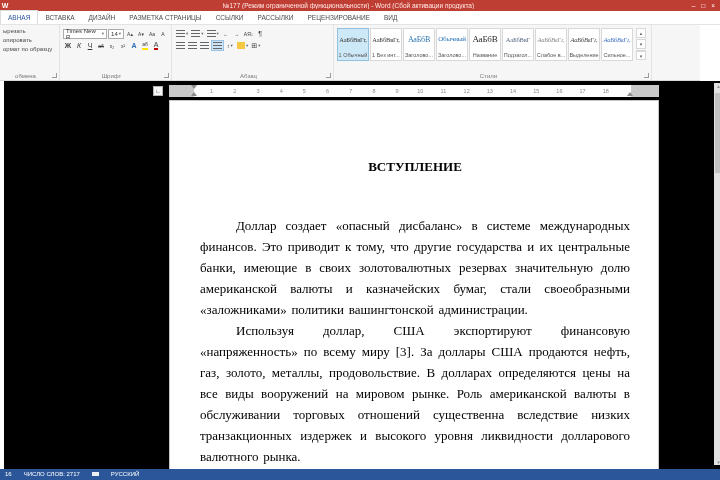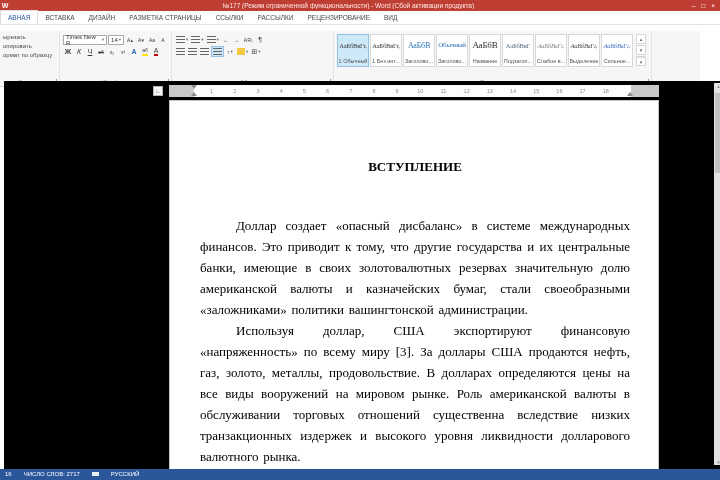--- a/index.html
+++ b/index.html
@@ -14,21 +14,21 @@
   .titlebar .winbtns { display:flex; gap:6px; padding:0 5px; }
   .titlebar .winbtns span { font-size:6.5px; color:#fff; line-height:11px; cursor:default; }
 
   
   .tabsrow { position:absolute; top:11px; left:0; width:720px; height:14px;
     background:#ffffff; display:flex; align-items:flex-end; border-bottom:1px solid #e3e3e3; }
   .tab { font-size:6.5px; color:#4a4a4a; padding:0 7px; line-height:13px; white-space:nowrap; }
   .tab.active { color:#2b579a; background:#fff; border:1px solid #dcdcdc; border-bottom:none; }
 
   
-  .ribbon { position:absolute; top:31px; left:0; width:700px; height:56px;
+  .ribbon { position:absolute; top:25px; left:0; width:700px; height:56px;
     background:#f6f6f6; display:flex; border-bottom:1px solid #d9d9d9; }
   .grp { position:relative; border-right:1px solid #e4e4e4; padding:2px 3px 11px 3px; }
   .grp-label { position:absolute; bottom:1px; left:0; right:8px; text-align:center;
     font-size:6px; color:#7a7a7a; white-space:nowrap; }
   .launcher { position:absolute; bottom:2px; right:2px; width:5px; height:5px;
     border-right:1px solid #9a9a9a; border-bottom:1px solid #9a9a9a; }
   .r { display:flex; align-items:center; gap:1px; margin:1px 0; }
   .btn { display:inline-flex; align-items:center; justify-content:center;
     height:11px; min-width:10px; padding:0 1px; font-size:7px; color:#3a3a3a; white-space:nowrap; }
   .btn.sel { background:#cce4f7; border:1px solid #9bc2e4; }

